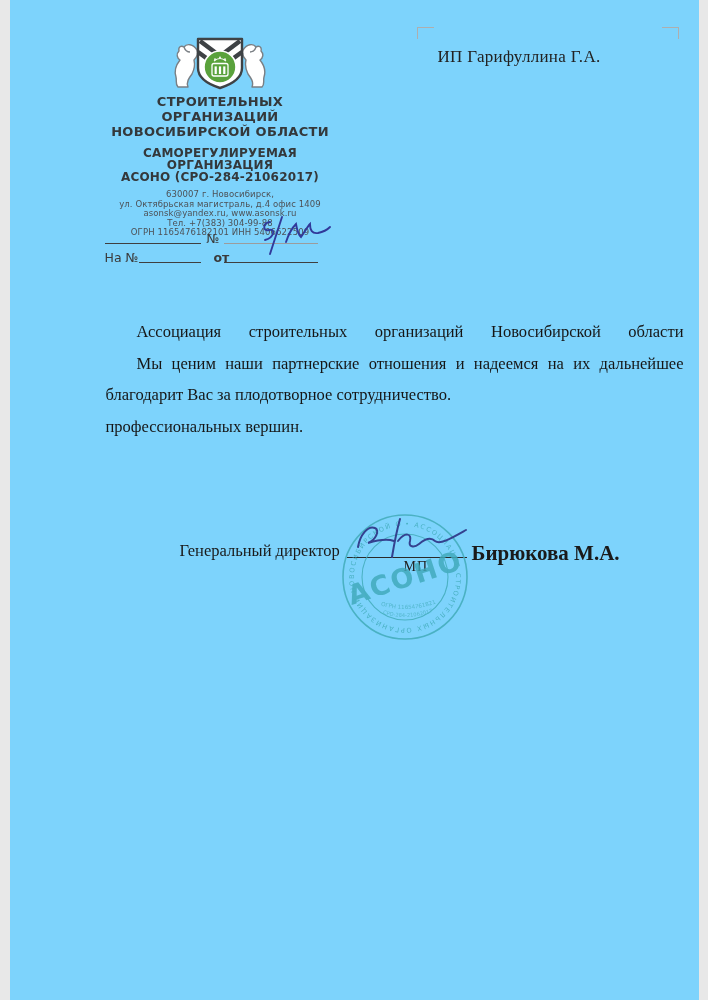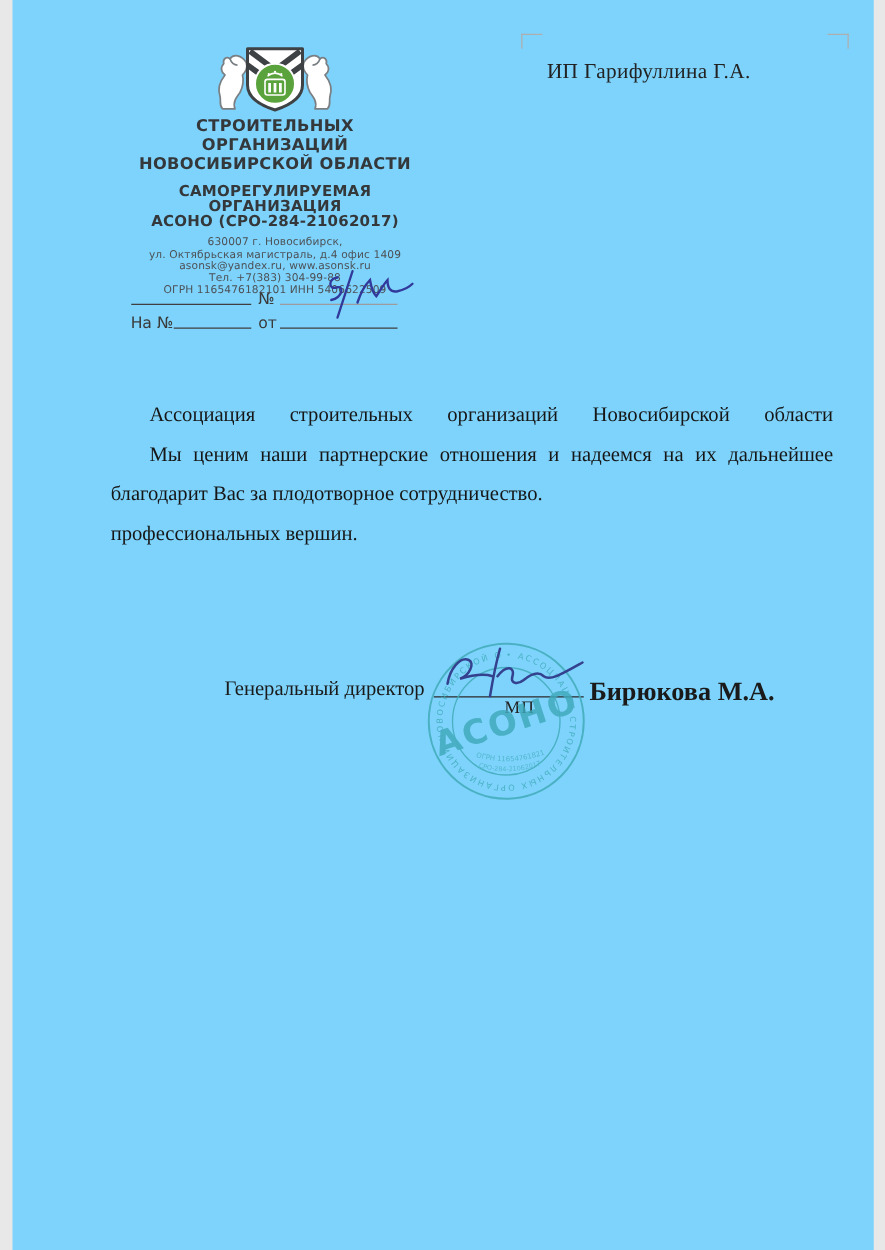--- a/index.html
+++ b/index.html
@@ -25,21 +25,21 @@
   .lh-addr{margin-top:7px;font-size:8.5px;line-height:9.6px;color:#4d5156;letter-spacing:.1px;}
 
   
   .ref{position:absolute;left:0;top:0;font-family:"DejaVu Sans",sans-serif;
     font-size:12.5px;color:#3a3a3a;}
   .ref-label{position:absolute;white-space:nowrap;}
   .ref-line{position:absolute;border-bottom:1.3px solid #3f3f3f;height:14px;}
   .ref-line.gray{border-bottom:1.6px solid #9c9c9c;}
 
   
-  .body-text{position:absolute;left:79px;top:316px;width:578px;
+  .body-text{position:absolute;left:96px;top:316px;width:578px;
     font-size:16.5px;line-height:31.5px;color:#161616;}
   .bl{width:578px;}
   .bl.j{text-align:justify;text-align-last:justify;}
   .bl.ind{text-indent:31px;}
 
   
   .sig-label{position:absolute;left:170px;top:541px;font-size:16.5px;color:#1a1a1a;white-space:nowrap;}
   .sig-line{position:absolute;left:337px;top:542px;width:120px;height:15px;border-bottom:1.2px solid #2a2a2a;}
   .sig-name{position:absolute;left:462px;top:541px;font-size:21px;color:#1a1a1a;white-space:nowrap;font-weight:bold;}
   .seal-mark{position:absolute;left:394px;top:559px;font-size:14px;color:#222;letter-spacing:1px;}
@@ -104,21 +104,21 @@
       <div>ОГРН 1165476182101 ИНН 5406622509</div>
     </div>
   </div>
 
   <span class="ref-line" style="left:95px;top:229px;width:96px;"></span>
   <span class="ref ref-label" style="left:197px;top:231px;">№</span>
   <span class="ref-line gray" style="left:214px;top:229px;width:94px;"></span>
 
   <span class="ref ref-label" style="left:95px;top:250px;">На №</span>
   <span class="ref-line" style="left:129px;top:248px;width:62px;"></span>
-  <span class="ref ref-label" style="left:197px;top:250px;">от</span>
+  <span class="ref ref-label" style="left:204px;top:250px;font-weight:bold;">от</span>
   <span class="ref-line" style="left:214px;top:248px;width:94px;"></span>
 
   <svg class="refhand" width="84" height="44" viewBox="0 0 84 44">
     <g fill="none" stroke="#31399a" stroke-width="1.9" stroke-linecap="round">
       <path d="M 22 8 C 14 9 15 18 21 16 C 28 14 26 24 17 26"></path>
       <path d="M 34 3 L 22 40"></path>
       <path d="M 38 28 C 41 19 45 13 48 10 C 49 16 51 21 53 23 C 57 17 60 12 62 10 C 62 16 64 20 70 19 C 75 18 80 15 82 13"></path>
     </g>
   </svg>
 

